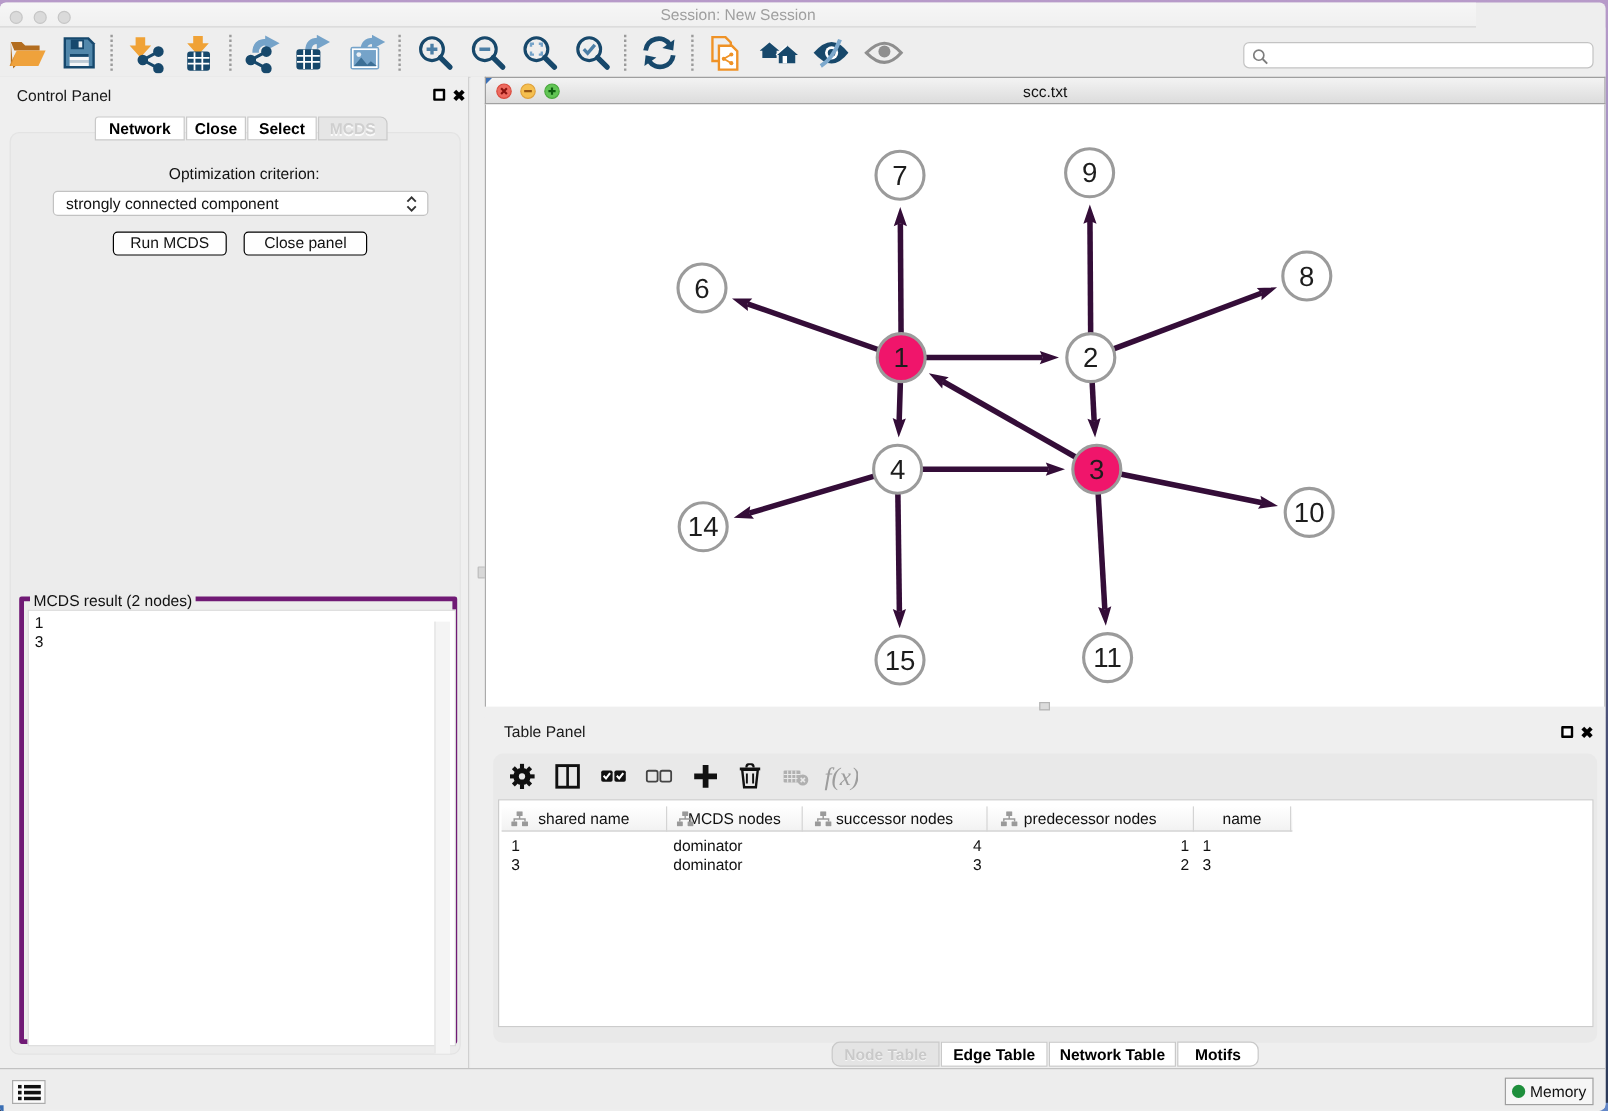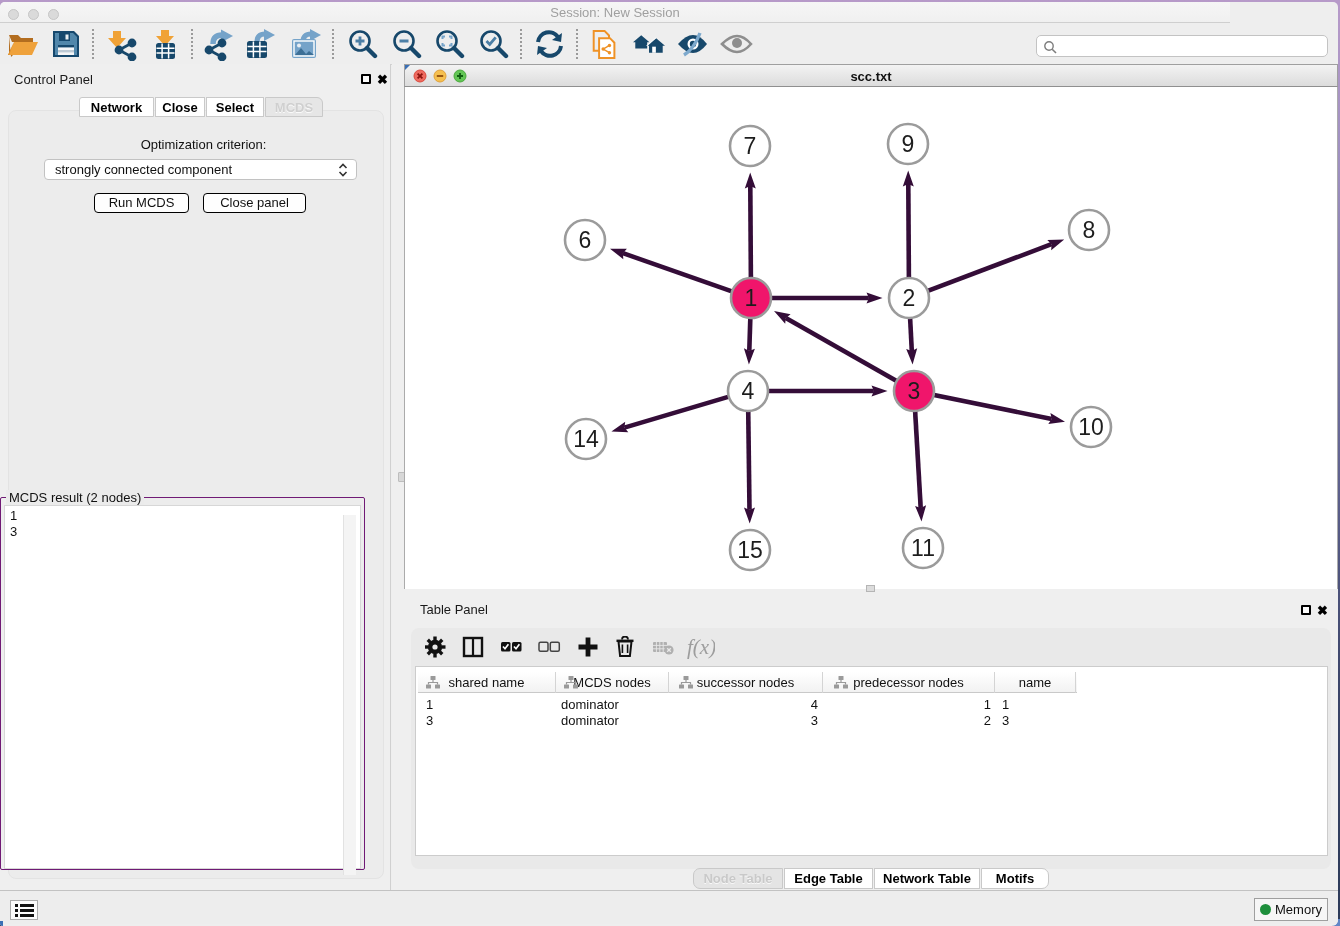--- a/index.html
+++ b/index.html
@@ -20,31 +20,31 @@
 .paneltitle{font-size:13px;color:#1a1a1a}
 .maxbox{position:absolute;width:10px;height:10px;border:2px solid #000;background:#fdfdfd;border-radius:1px}
 .closex{position:absolute;font-size:13px;font-weight:bold;color:#000;line-height:12px}
 .tabs{position:absolute;font-size:13px;z-index:5}
 .tab{position:absolute;top:0;height:20px;background:#fff;border:1px solid #c9c9c9;text-align:center;line-height:19px;color:#000;font-weight:bold}
 .tabsel{background:#e6e6e6;color:#cfcfcf;text-shadow:0 1px 0 #fafafa}
 .cbox{position:absolute;left:8px;top:46px;width:376px;height:769px;background:#ececec;border-radius:8px;border:1px solid #e3e3e3}
 .optlabel{position:absolute;left:8px;top:73px;width:391px;text-align:center;font-size:13px;color:#111}
 .select{position:absolute;left:44px;top:95px;width:313px;height:21px;background:#fff;border:1px solid #c2c2c2;border-radius:4px;font-size:13px;line-height:19px;padding-left:10px;color:#111}
 .btn{position:absolute;top:129px;height:20px;background:#fefefe;border:1px solid #000000;border-radius:4px;text-align:center;font-size:13px;line-height:18px;color:#111}
-.fieldset{position:absolute;left:0;top:433px;width:365px;height:373px;border:1px solid #701a75;border-radius:2px}
+.fieldset{position:absolute;left:16px;top:433px;width:365px;height:373px;border:4px solid #701a75;border-radius:2px}
 .legend{position:absolute;left:5px;top:-8px;background:#ebebeb;padding:0 3px;font-size:13px;color:#111}
 .ftext{position:absolute;left:3px;top:7px;width:357px;height:364px;background:#fff;border:1px solid #d7d7d7;font-size:13px;color:#111;padding:2px 0 0 5px;line-height:16px}
 .fscroll{position:absolute;right:4px;top:9px;width:13px;height:360px;background:#f4f4f4;border-left:1px solid #e2e2e2}
 
 .vsplit{position:absolute;left:392px;top:62px;width:12px;height:826px;background:#efefef}
 .vhandle{position:absolute;left:6px;top:408px;width:7px;height:10px;background:#d8d8d8;border:1px solid #bdbdbd;border-radius:1px}
 
 .netwin{position:absolute;left:404px;top:62px;width:934px;height:525px}
 .nettitle{position:absolute;left:0;top:0;width:934px;height:23px;background:linear-gradient(#f3f3f3,#dcdcdc);border:1px solid #9f9f9f;border-bottom:1px solid #8f8f8f}
-.netname{position:absolute;top:4px;left:0;width:100%;text-align:center;font-size:13px;color:#111;font-weight:bold}
+.netname{position:absolute;top:4px;left:0;width:100%;text-align:center;font-size:13px;color:#111;font-weight:normal}
 .canvas{position:absolute;left:0;top:23px;width:934px;height:502px;background:#fff;border-left:1px solid #ababab;border-right:1px solid #ababab;overflow:hidden}
 
 .hsplit{position:absolute;left:404px;top:587px;width:934px;height:9px;background:#efefef}
 .hhandle{position:absolute;left:462px;top:-4px;width:9px;height:7px;background:#dcdcdc;border:1px solid #b5b5b5}
 
 .tpanel{position:absolute;left:404px;top:596px;width:934px;height:292px;background:#efefef}
 .tbox{position:absolute;left:7px;top:30px;width:920px;height:241px;background:#e9e9e9;border-radius:8px}
 .twhite{position:absolute;left:11px;top:68px;width:913px;height:190px;background:#fff;border:1px solid #cccccc}
 .thead{position:absolute;left:0;top:0;width:659px;height:21px;background:linear-gradient(#ffffff,#f2f2f2);border-bottom:1px solid #c9c9c9}
 .th{position:absolute;top:0;height:21px;border-right:1px solid #d4d4d4;text-align:center;font-size:13px;color:#111;line-height:21px}

